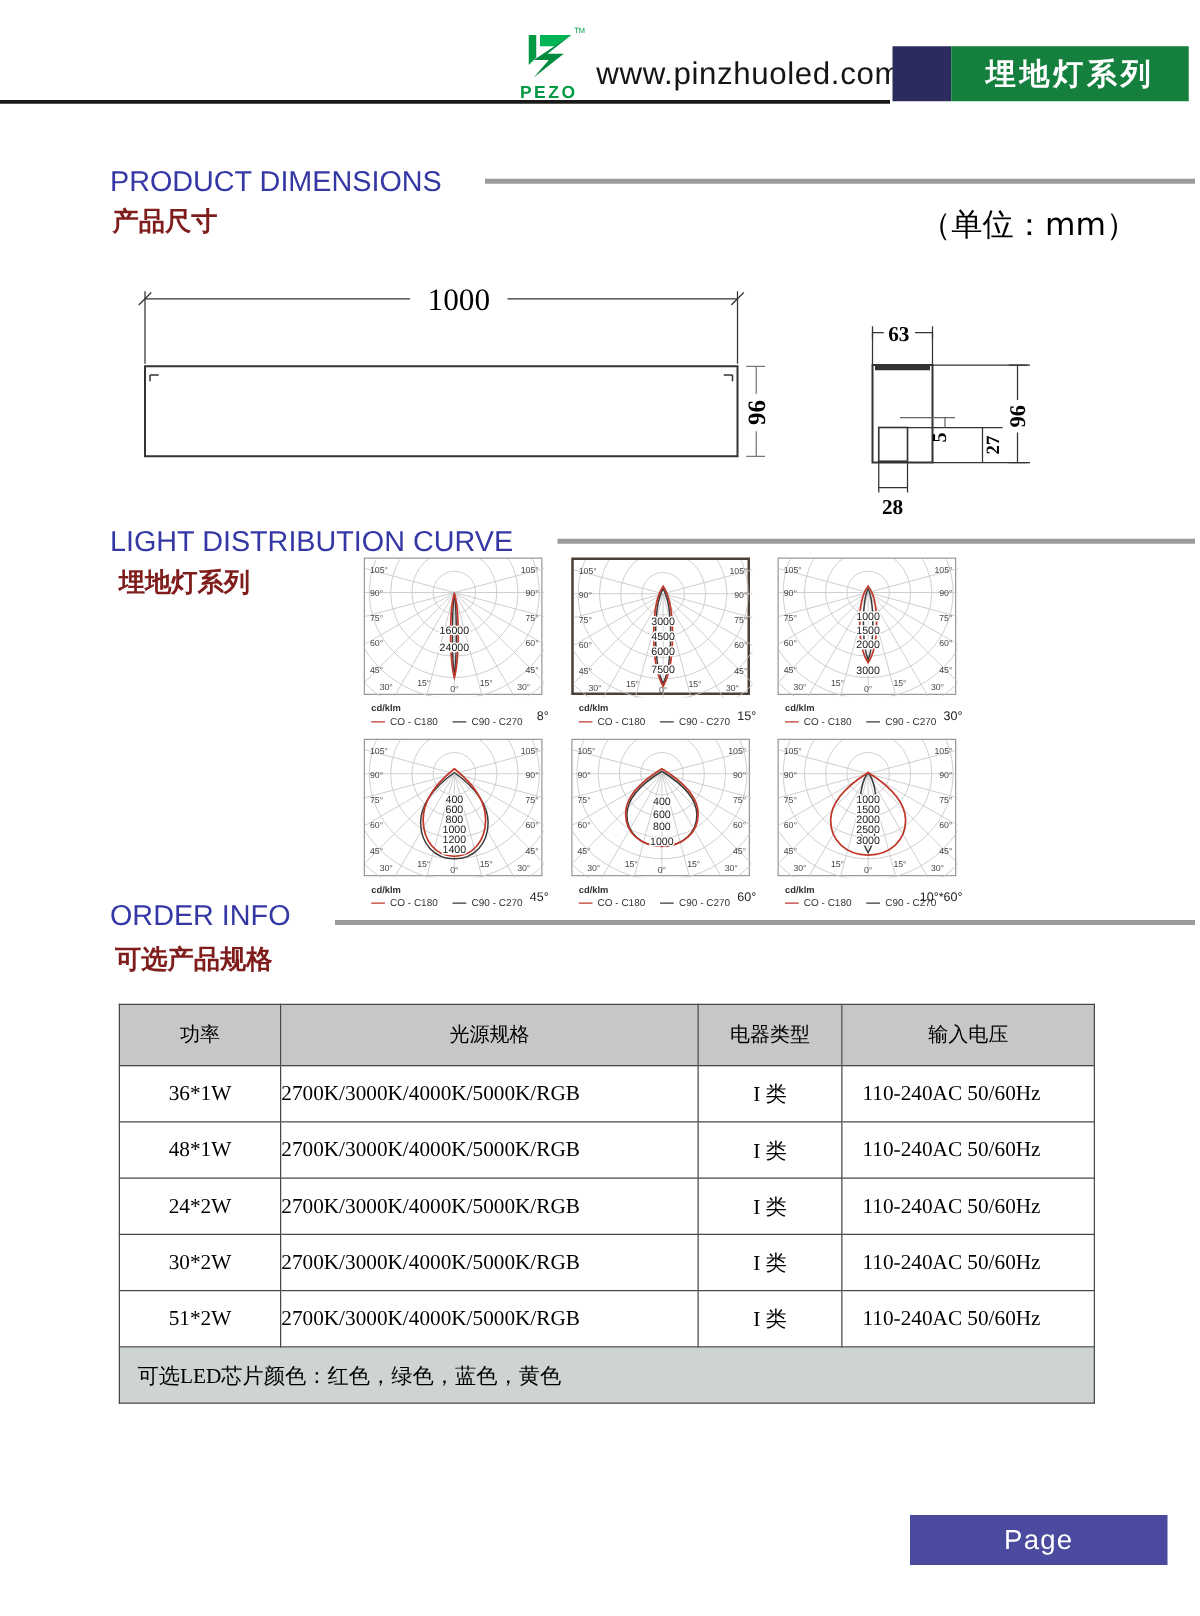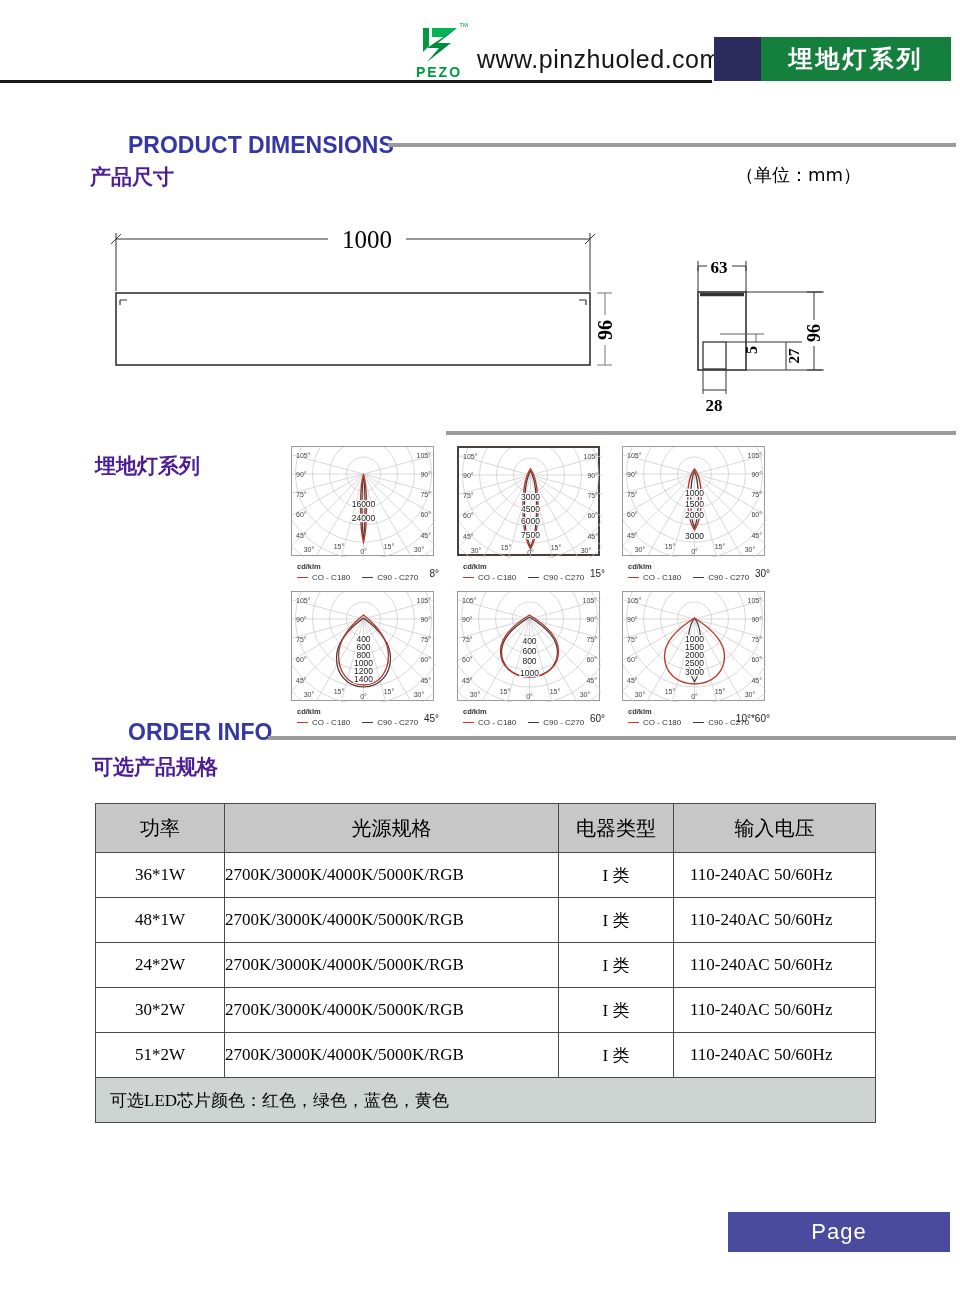--- a/index.html
+++ b/index.html
@@ -9,51 +9,51 @@
   .logo{position:absolute;left:408px;top:22px;width:62px;height:60px;text-align:center;}
   .logo-brand{color:#009a44;font-weight:bold;font-size:14px;letter-spacing:2px;margin-top:-2px;}
   .logo-tm{position:absolute;right:2px;top:0;font-size:6px;color:#009a44;}
   .url{position:absolute;left:477px;top:45px;font-size:25px;color:#151515;letter-spacing:0.5px;}
   .header-line{position:absolute;left:0;top:80px;width:712px;height:3px;background:#1a1a1a;}
   .navy-block{position:absolute;left:714px;top:37px;width:47px;height:44px;background:#2b2b5e;}
   .series-badge{position:absolute;left:761px;top:37px;width:190px;height:44px;background:#15803d;
        color:#fff;font-weight:bold;font-size:24px;letter-spacing:3px;display:flex;align-items:center;justify-content:center;
        font-family:"Liberation Serif","DejaVu Sans",serif;}
   
-  .sec-title{position:absolute;color:#3437a4;font-weight:bold;font-size:23px;letter-spacing:0px;margin-left:40px;}
+  .sec-title{position:absolute;color:#3437a4;font-weight:normal;font-size:23px;letter-spacing:0px;}
   .sec-rule{position:absolute;height:4px;background:#9b9b9b;}
-  .sec-cn{position:absolute;color:#4c1d95;font-weight:bold;font-size:21px;font-family:Liberation Serif, serif;}
-  .unit-note{position:absolute;left:736px;top:163px;font-size:18px;color:#000;font-family:"DejaVu Sans",sans-serif;}
+  .sec-cn{position:absolute;color:#7f1d1d;font-weight:bold;font-size:21px;font-family:Liberation Serif, serif;}
+  .unit-note{position:absolute;left:736px;top:163px;font-size:25px;color:#000;font-family:"DejaVu Sans",sans-serif;}
   
   .drawing{position:absolute;}
   .drawing text{font-family:"Liberation Serif",serif;}
   .dim-sans{font-family:"Liberation Sans",sans-serif;font-weight:bold;}
   
   .plot-cell{position:absolute;width:150px;}
   .plot-box{width:143px;height:110px;background:#fff;border:1px solid #9a9a9a;box-sizing:border-box;}
   .plot-box.dark{border:2px solid #4a4038;}
   .plegend{position:relative;margin-top:6px;font-size:8px;color:#333;height:24px;}
   .pl-unit{font-weight:bold;font-size:7.5px;margin-left:6px;}
   .pl-row{display:flex;align-items:center;gap:4px;margin-left:6px;margin-top:2px;white-space:nowrap;}
   .dash{display:inline-block;width:11px;height:0;border-top:1.6px solid #c0392b;}
   .dash.dark{border-top-color:#3a3a3a;}
   .pl-angle{position:absolute;right:2px;top:6px;font-size:10px;color:#222;}
   
   .order-table{position:absolute;left:95px;top:803px;width:780px;border-collapse:collapse;table-layout:fixed;
        font-family:"Liberation Serif","DejaVu Sans",serif;color:#000;}
   .order-table th,.order-table td{border:1.5px solid #4a4a4a;}
-  .order-table th{background:#c7c7c7;font-weight:normal;font-size:20px;height:46px;}
+  .order-table th{background:#c7c7c7;font-weight:normal;font-size:16px;height:46px;}
   .order-table td{font-size:17px;height:42px;}
   .c-power,.c-type{text-align:center;}
   .c-spec{padding-left:0;}
   .c-volt{padding-left:16px;margin-top:12px;}
   tr.hl td{background:#8a90c6;}
   .note-cell{background:#ced4d1;padding-left:14px;font-size:17px;height:50px;}
   
-  .page-badge{position:absolute;left:728px;top:1212px;width:222px;height:40px;background:#4a4a9e;color:#fff;
+  .page-badge{position:absolute;left:728px;top:1212px;width:206px;height:40px;background:#4a4a9e;color:#fff;
        font-size:22px;display:flex;align-items:center;justify-content:center;letter-spacing:1px;}
 </style>
 </head>
 <body>
 
 <div id="page">
 
   <div>
     <div class="logo">
       <span class="logo-tm">TM</span>
@@ -121,20 +121,21 @@
         <line x1="50" y1="124" x2="50" y2="148"></line>
       <line x1="27" y1="144" x2="50" y2="144"></line>
     </g>
     <text class="dim-sans" x="43" y="27" font-size="17" text-anchor="middle" fill="#000">63</text>
     <text class="dim-sans" transform="rotate(-90 76 104)" x="76" y="109" font-size="16" text-anchor="middle" fill="#000">5</text>
     <text class="dim-sans" transform="rotate(-90 118 110)" x="118" y="115" font-size="15" text-anchor="middle" fill="#000">27</text>
     <text class="dim-sans" transform="rotate(-90 138 87)" x="138" y="93" font-size="18" text-anchor="middle" fill="#000">96</text>
     <text class="dim-sans" x="38" y="165" font-size="17" text-anchor="middle" fill="#000">28</text>
   </svg>
 
+  <div class="sec-title" style="left:88px;top:420px;">LIGHT DISTRIBUTION CURVE</div>
   <div class="sec-rule" style="left:446px;top:431px;width:510px;"></div>
   <div class="sec-cn" style="left:95px;top:452px;">埋地灯系列</div>
 
   <div id="plots">
       <div class="plot-cell" style="left: 291px; top: 446px;">
         <div class="plot-box">
        <svg width="143" height="110" viewBox="0 0 143 110">
             <defs>
               <clipPath id="clip0">
                 <rect x="0" y="0" width="143" height="110"></rect>

